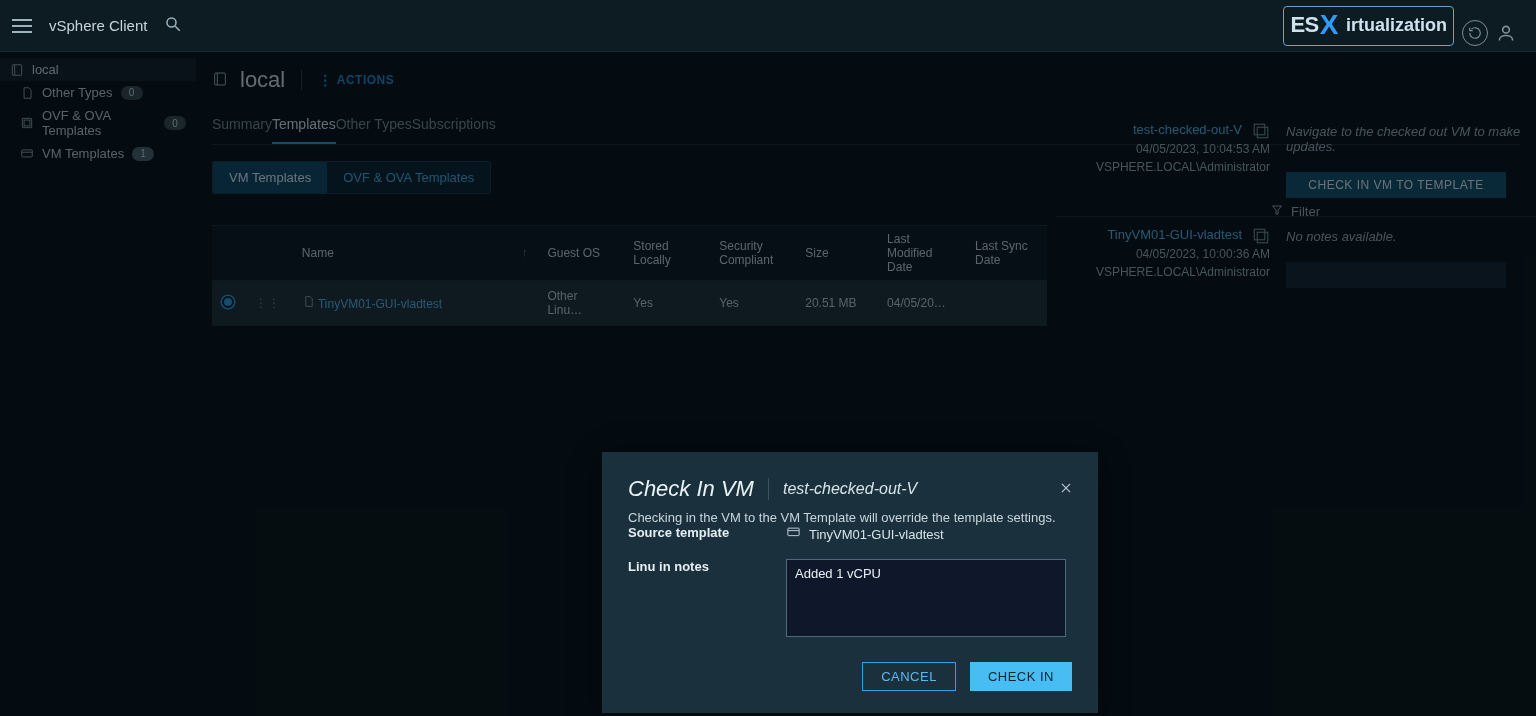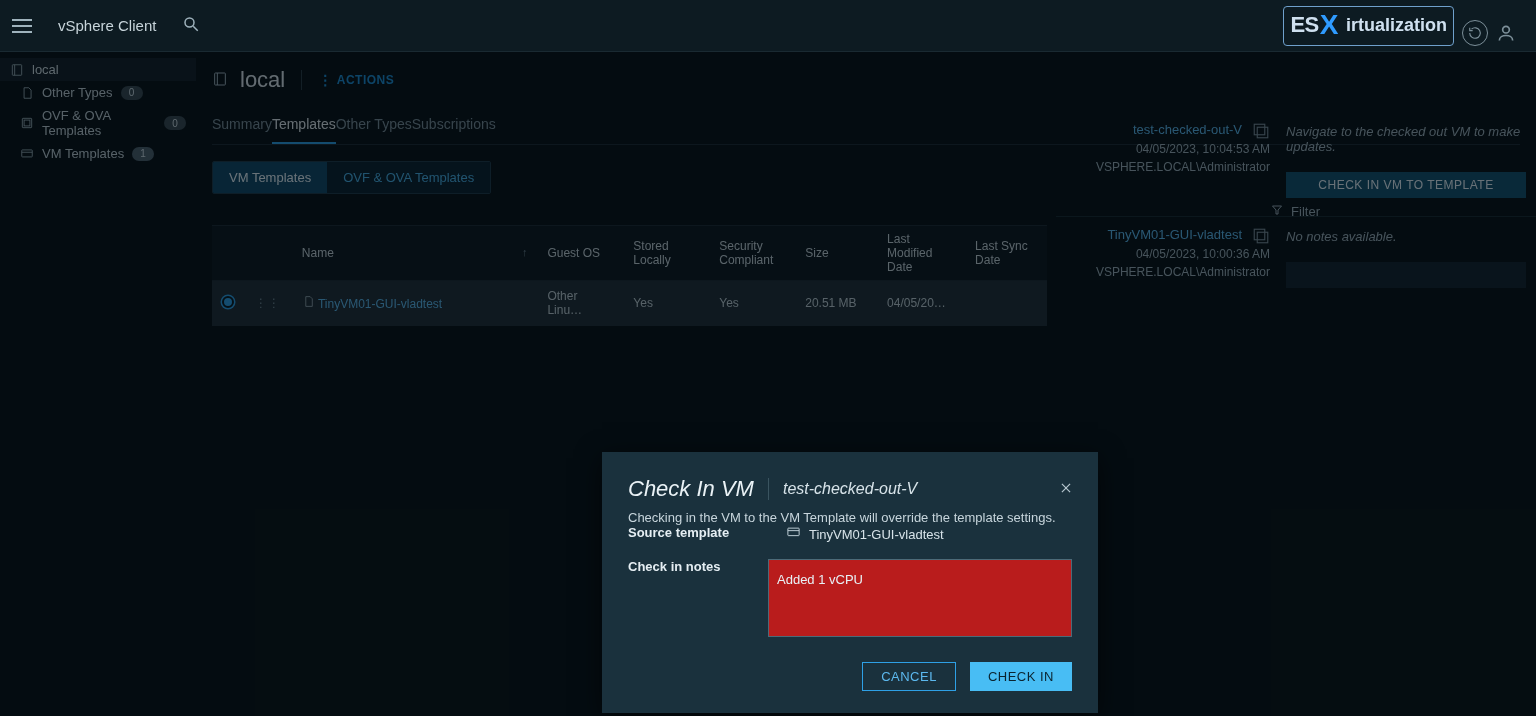--- a/index.html
+++ b/index.html
@@ -4,21 +4,21 @@
 <style>
   * { box-sizing: border-box; margin: 0; padding: 0; }
   html, body {
     width: 1536px; height: 716px; overflow: hidden;
     background: #0a1318; color: #a6b7bf;
     font-family: -apple-system, BlinkMacSystemFont, "Segoe UI", Arial, sans-serif;
     font-size: 13px;
   }
   
   .topbar {
-    height: 52px; display: flex; align-items: center; gap: 26px;
+    height: 52px; display: flex; align-items: center; gap: 17px;
     padding: 0 12px; background: #0d1b22; border-bottom: 1px solid #1a2a32;
     position: relative;
   }
   .hamburger-lines { width: 20px; height: 14px; display: flex; flex-direction: column; justify-content: space-between; }
   .hamburger-lines span { height: 2px; background: #9fb3bd; display: block; }
   .app-title { font-size: 15px; color: #c7d4da; }
   .search-icon svg { width: 18px; height: 18px; stroke: #9fb3bd; }
   .topbar-right { position: absolute; right: 20px; top: 6px; display: flex; align-items: flex-end; gap: 8px; }
   .watermark {
     font-family: Arial, sans-serif; font-weight: 900; font-size: 22px;
@@ -97,21 +97,21 @@
   
   .side-cards { position:absolute; right: 0; top: 60px; width: 480px; }
   .card { display:flex; padding: 10px 4px 18px 4px; gap: 16px; }
   .card + .card { border-top: 1px solid #1a2a32; }
   .card-left { width: 210px; text-align:right; }
   .card-title { color:#5cb8ee; font-size:13px; }
   .card-meta { color:#9db0ba; font-size:12px; line-height:1.5; }
   .card-right { flex:1; padding-top:2px; }
   .card-note { color:#9db0ba; font-style:italic; font-size:13px; }
   .card-btn {
-    display:block; margin-top:18px; width: 240px; text-align:center;
+    display:block; margin-top:18px; width: 220px; text-align:center;
     padding: 6px 0; font-size:12px; letter-spacing:0.5px;
     color:#e6f2f9; background:#14526f; border:none;
   }
   .card-btn.ghost { background:#162530; color:#26343d; }
   .card-stack-icon { width:18px; height:18px; }
   .card-stack-icon svg { width:18px;height:18px; stroke:#7c8f99; fill:none;}
   .card-title-row { display:flex; justify-content:flex-end; align-items:flex-start; gap:10px; }
 
   
   .dim { position:absolute; inset:0; background:rgba(0,8,12,0.55); }
@@ -128,22 +128,22 @@
   .modal-close {
     position:absolute; right:-4px; top:2px; width:20px; height:20px;
     display:flex;align-items:center;justify-content:center; color:#b8c8d0; cursor:pointer;
   }
   .modal-desc { font-size:13px; color:#c7d5dc; }
   .form-row { display:flex; gap:18px; margin-bottom:16px; }
   .form-label { width:140px; font-size:13px; font-weight:600; color:#e5eef3; }
   .form-value { font-size:13px; display:flex; align-items:center; gap:8px; color:#d7e3e9; }
   .tmpl-icon svg { width:15px;height:15px; stroke:#c4d4dc; }
   textarea.notes {
-    width:304px; height:78px; background:#b91c1c; border:1px solid #4c6a78;
-    color:#e8f1f6; font-size:13px; padding:12px 8px; resize:none;
+    width:280px; height:78px; background:#0f172a; border:1px solid #4c6a78;
+    color:#e8f1f6; font-size:13px; padding:6px 8px; resize:none;
     font-family: inherit;
   }
   .modal-actions { display:flex; justify-content:flex-end; gap:14px; margin-top:22px; }
   .btn-cancel {
     border:1px solid #2ea0e6; color:#5cb8ee; background:transparent;
     padding: 6px 18px; font-size:13px; letter-spacing:0.5px;
   }
   .btn-primary {
     border:none; background:#48bdf4; color:#0b2430;
     padding: 7px 18px; font-size:13px; letter-spacing:0.5px; font-weight:500;
@@ -356,21 +356,21 @@
       <div class="form-label">Source template</div>
       <div class="form-value">
         <span class="tmpl-icon"><svg viewBox="0 0 24 24" fill="none" stroke-width="1.5">
               <rect x="3" y="5" width="18" height="12" rx="1"></rect>
               <line x1="3" y1="9" x2="21" y2="9"></line>
             </svg></span>
         <span>TinyVM01-GUI-vladtest</span>
       </div>
     </div>
     <div class="form-row">
-      <div class="form-label">Check in notes</div>
+      <div class="form-label">Linu in notes</div>
       <div>
         <textarea class="notes" style="">Added 1 vCPU</textarea>
       </div>
     </div>
     <div class="modal-actions">
       <button class="btn-cancel">CANCEL</button>
       <button class="btn-primary">CHECK IN</button>
     </div>
   </div>
 

